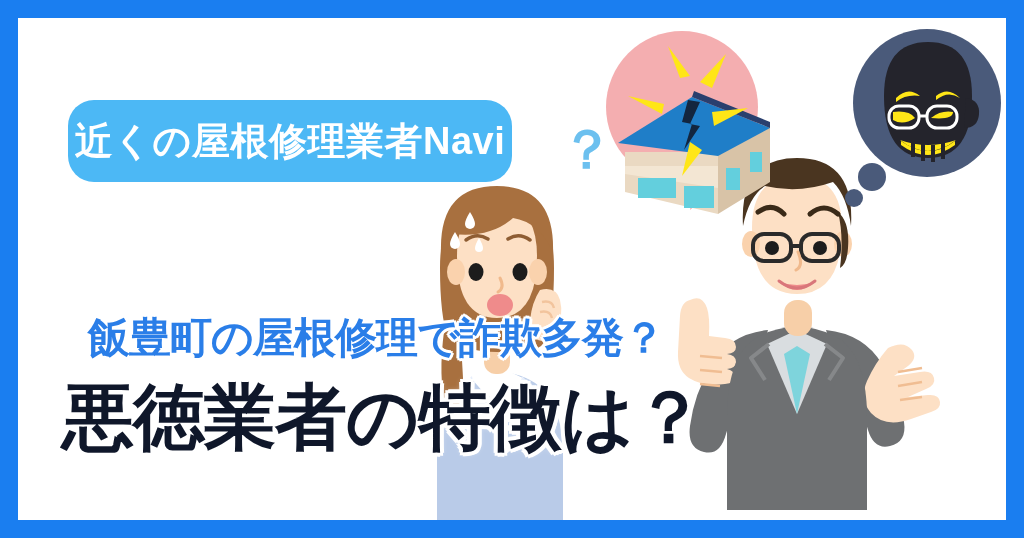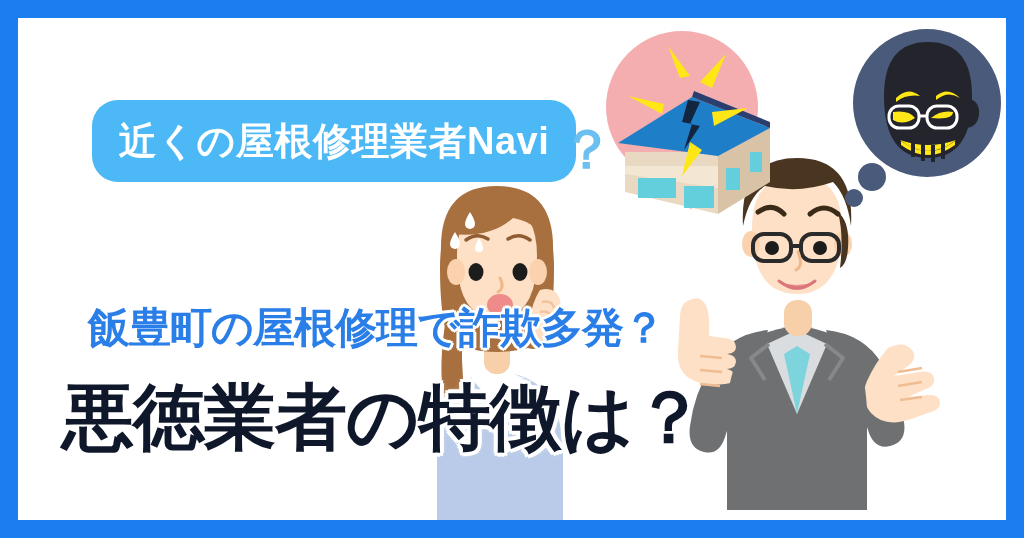--- a/index.html
+++ b/index.html
@@ -15,43 +15,43 @@
   .inner-plate{
     position:absolute;
     left:18px;top:18px;
     width:988px;height:502px;
     background:#ffffff;
   }
 
   
   .badge{
     position:absolute;left:68px;top:100px;
-    width:484px;height:82px;
+    width:444px;height:82px;
     background:#4cb8f5;
     border-radius:26px;
-    display:flex;align-items:center;justify-content:center;margin-left:24px;
+    display:flex;align-items:center;justify-content:center;
   }
   .badge-label{
     color:#ffffff;
     font-size:38px;
     font-weight:bold;
     letter-spacing:0.5px;
     white-space:nowrap;
   }
   .badge-qmark{
     position:absolute;left:560px;top:122px;
     color:#6cc0ef;
     font-size:54px;
     font-weight:bold;
     line-height:1;
   }
 
   
   .subhead{
-    position:absolute;left:88px;top:300px;
+    position:absolute;left:88px;top:310px;
     font-size:42px;font-weight:bold;
     color:#2a7ee8;
     white-space:nowrap;
     letter-spacing:-1px;
     text-shadow:
       2px 0 0 #fff,-2px 0 0 #fff,0 2px 0 #fff,0 -2px 0 #fff,
       2px 2px 0 #fff,-2px 2px 0 #fff,2px -2px 0 #fff,-2px -2px 0 #fff,
       3px 0 0 #fff,-3px 0 0 #fff,0 3px 0 #fff,0 -3px 0 #fff;
     z-index:40;
   }

